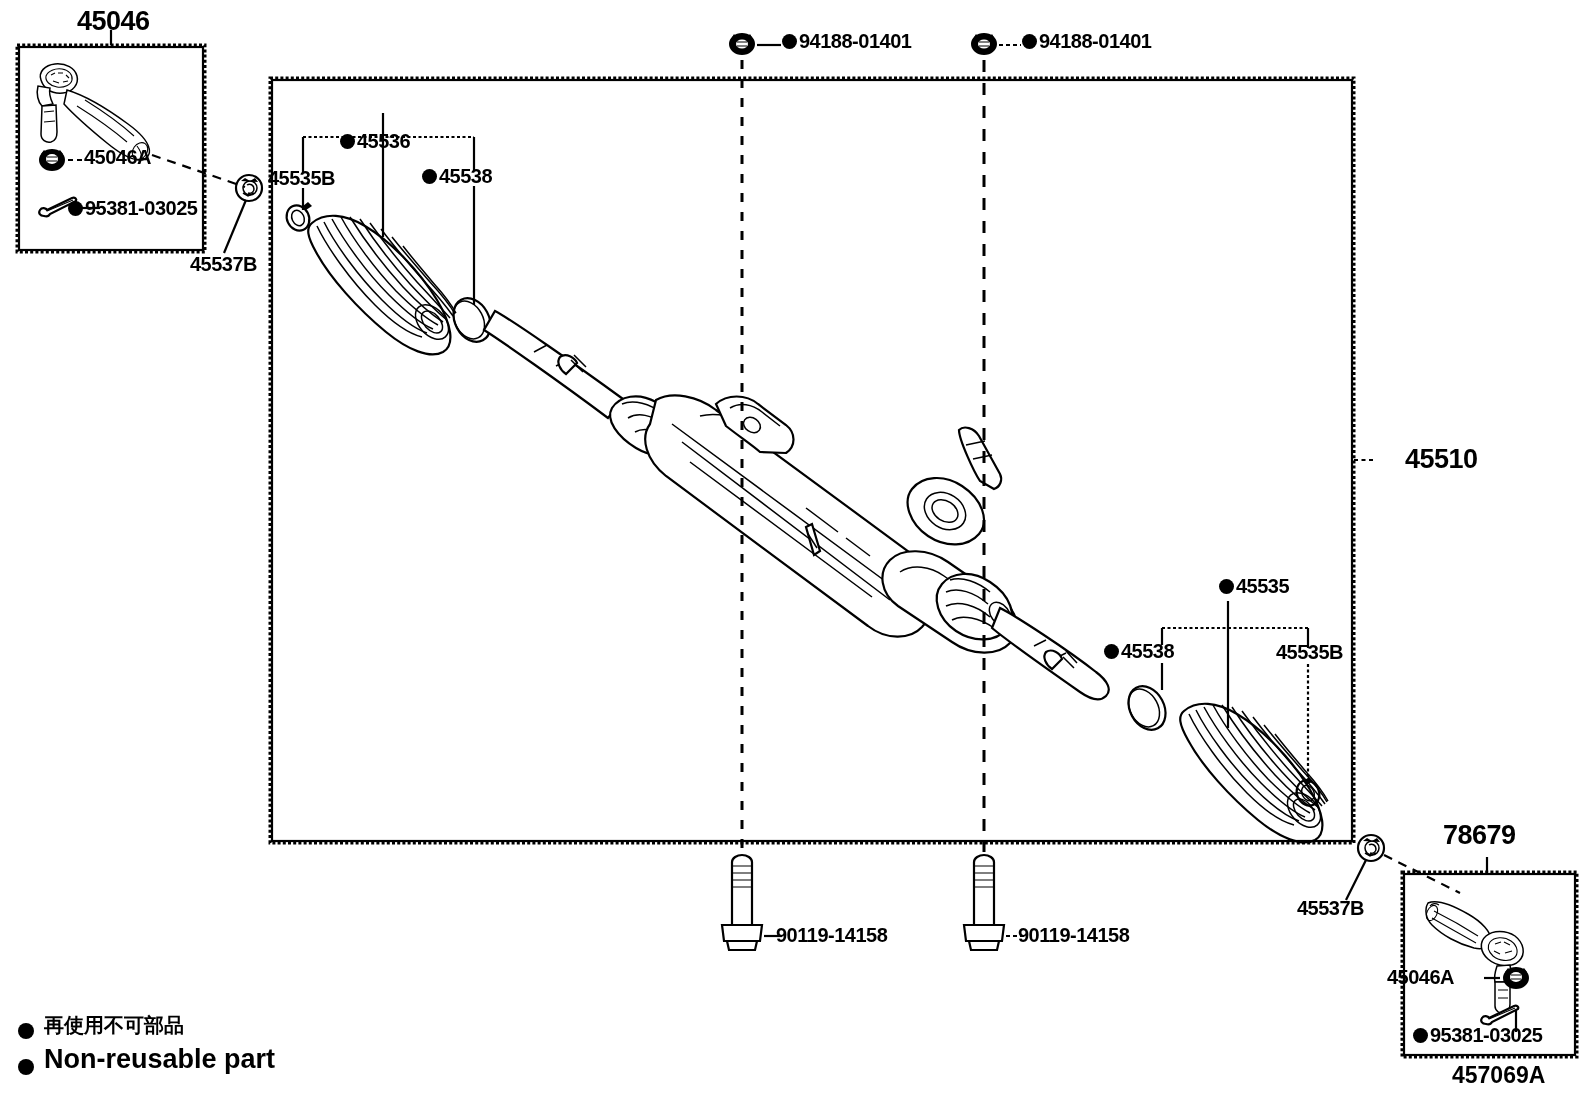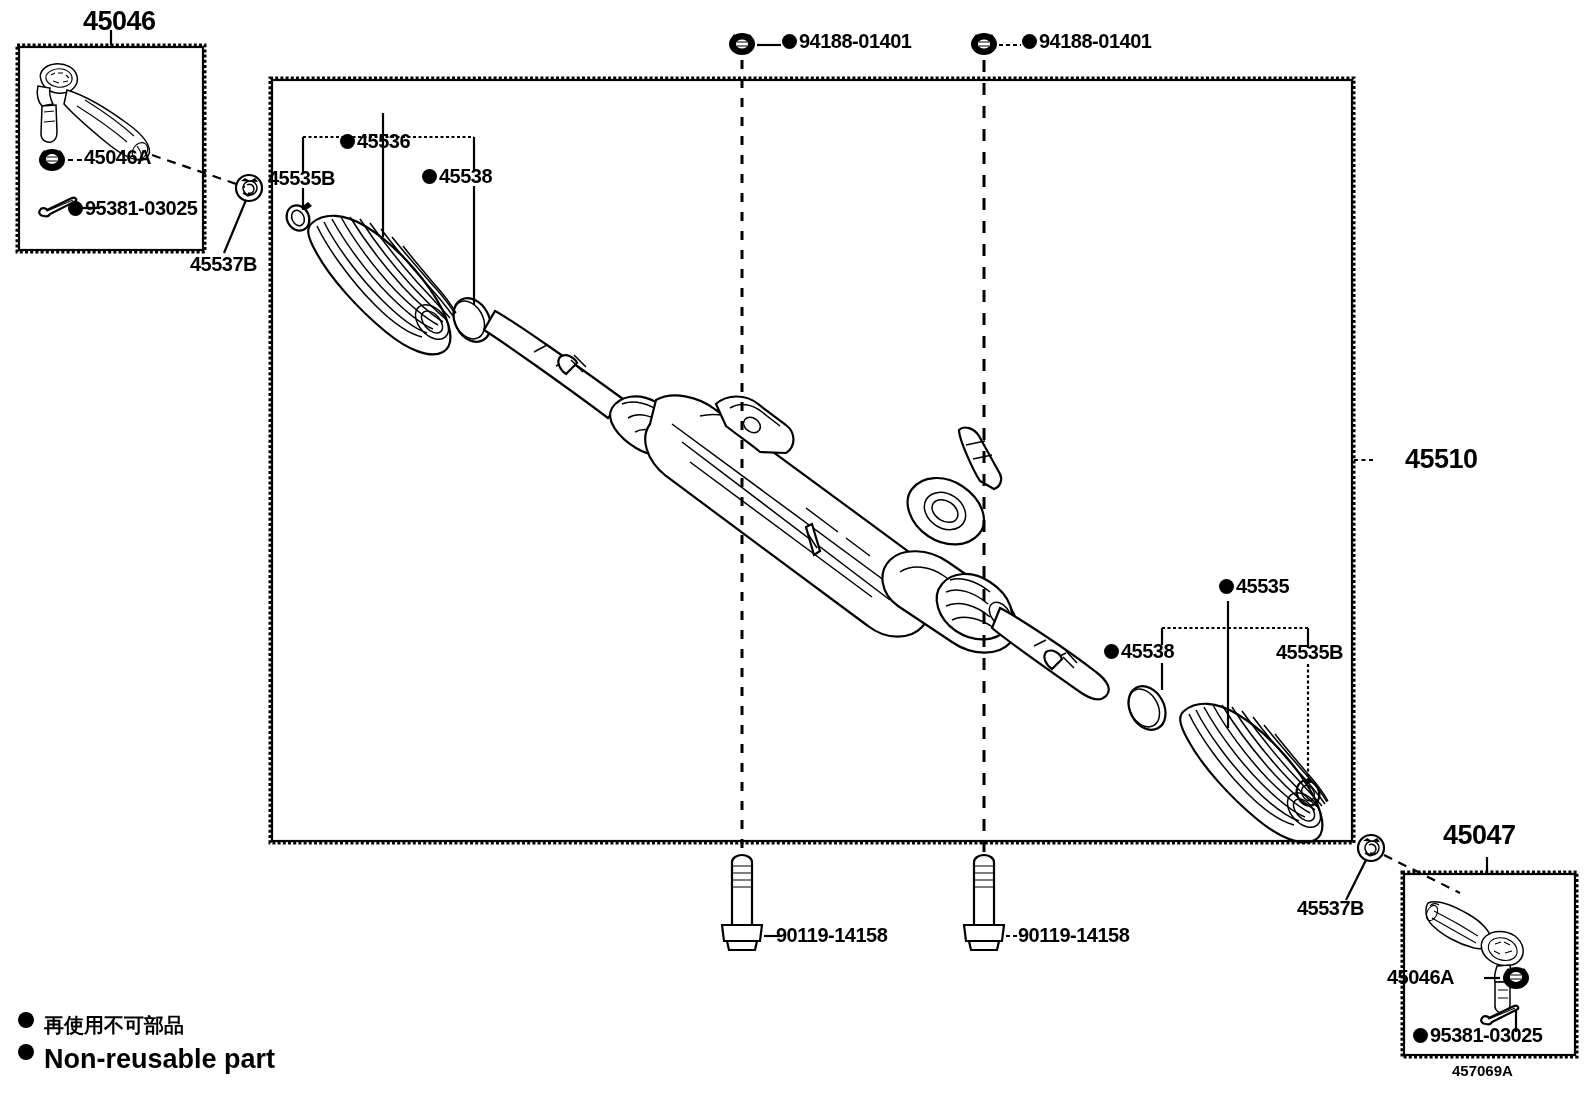--- a/index.html
+++ b/index.html
@@ -7,25 +7,25 @@
        font-family:"Liberation Sans","DejaVu Sans",sans-serif;color:#000;}
   #stage{position:absolute;left:0;top:0;width:1592px;height:1099px;}
   svg{position:absolute;left:0;top:0;}
   .lbl{position:absolute;font-weight:bold;white-space:nowrap;color:#000;
        font-family:"Liberation Sans","DejaVu Sans",sans-serif;letter-spacing:-0.5px;}
   .s28{font-size:27px;}
   .s25{font-size:20px;}
   .bullet{display:inline-block;width:15px;height:15px;border-radius:50%;
           background:#000;vertical-align:-1px;margin-right:2px;}
   .legend{position:absolute;left:18px;top:1012px;}
-  .legend .row{display:flex;align-items:flex-start;margin-bottom:5px;}
+  .legend .row{display:flex;align-items:flex-end;margin-bottom:5px;}
   .legend .row .bullet{width:16px;height:16px;margin-right:10px;flex:none;}
   .legend .txt{font-size:27px;font-weight:700;}
   .legend .jp{font-family:"DejaVu Sans",sans-serif;font-size:20px;font-weight:600;}
-  .diagid{position:absolute;left:1452px;top:1062px;font-size:15px;font-weight:600;letter-spacing:0px;}
+  .diagid{position:absolute;left:1452px;top:1062px;font-size:23px;font-weight:600;letter-spacing:0px;}
 </style>
 </head>
 <body>
 
 <div id="stage">
 
 <svg width="1592" height="1099" viewBox="0 0 1592 1099">
   <defs>
     <style>
       .ln{stroke:#000;fill:none;}
@@ -300,21 +300,21 @@
   </g>
 
   <g transform="translate(1482,1002)">
     <path class="ln lw2 fillw" d="M4,22 C0,22 -2,19 0,16 C2,13 6,14 7,16 L32,4 C35,3 37,5 36,7 L10,20 C9,22 7,23 4,22 Z"></path>
     <line x1="7" y1="17" x2="33" y2="6" class="ln lw1"></line>
     <line x1="34" y1="8" x2="34" y2="30" class="ln lw2"></line>
   </g>
 
 </svg>
 
-<div class="lbl s28" style="left:83px;top:6px;">45046</div>
+<div class="lbl s28" style="left:77px;top:6px;">45046</div>
 
 <div class="lbl s25" style="left:84px;top:146px;">45046A</div>
 
 <div class="lbl s25" style="left:68px;top:197px;">
   <span class="bullet"></span><span>95381-03025</span>
 </div>
 
 <div class="lbl s25" style="left:190px;top:253px;">45537B</div>
 
 <div class="lbl s25" style="left:340px;top:88px;margin-top:42px;">
@@ -346,21 +346,21 @@
 </div>
 
 <div class="lbl s25" style="left:1276px;top:641px;">45535B</div>
 
 <div class="lbl s25" style="left:776px;top:924px;">90119-14158</div>
 
 <div class="lbl s25" style="left:1018px;top:924px;">90119-14158</div>
 
 <div class="lbl s25" style="left:1297px;top:897px;">45537B</div>
 
-<div class="lbl s28" style="left:1443px;top:820px;">45047</div>
+<div class="lbl s28" style="left:1443px;top:820px;">78679</div>
 
 <div class="lbl s25" style="left:1387px;top:966px;">45046A</div>
 
 <div class="lbl s25" style="left:1413px;top:1024px;">
   <span class="bullet"></span><span>95381-03025</span>
 </div>
 
 <div class="legend">
   <div class="row">
     <span class="bullet"></span>

